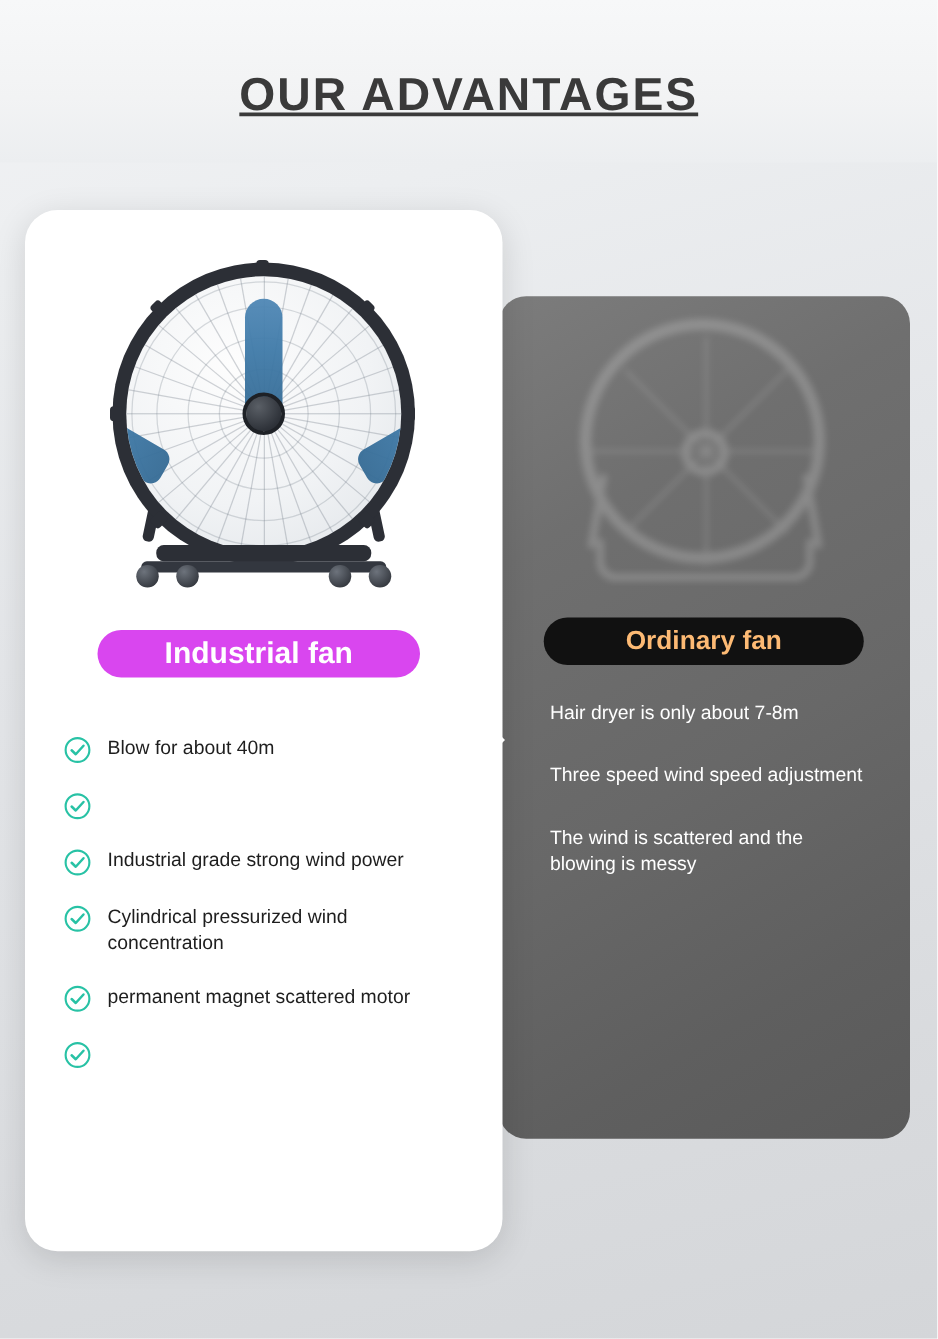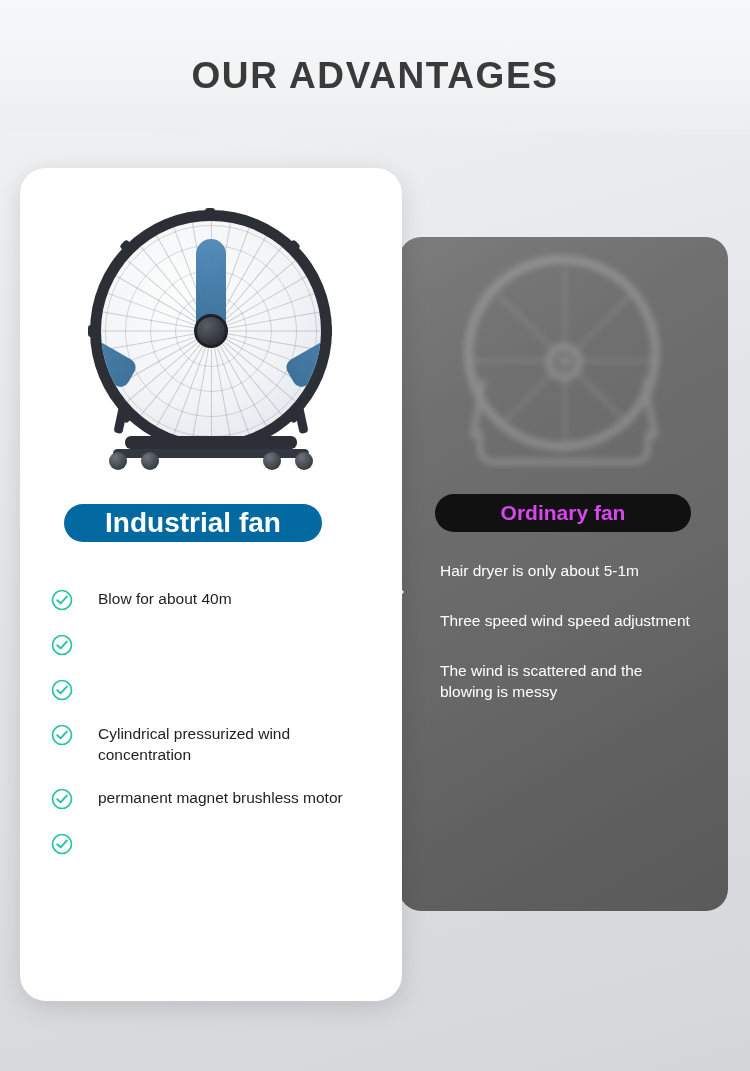--- a/index.html
+++ b/index.html
@@ -30,20 +30,21 @@
 
   .title {
     position: absolute;
     left: 0; right: 0;
     top: 55px;
     text-align: center;
     font-size: 37px;
     font-weight: bold;
     letter-spacing: 1.6px;
     color: #3a3a3a;
+    text-decoration: underline;
   }
 
   
   .card-right {
     position: absolute;
     left: 399px;
     top: 237px;
     width: 329px;
     height: 674px;
     background: linear-gradient(150deg, #7c7c7c 0%, #6f6f6f 25%, #686868 55%, #5f5f5f 80%, #5a5a5a 100%);
@@ -120,21 +121,21 @@
   .ghost-leg-r { right: 16px; transform: rotate(-10deg); }
 
   .label-ordinary {
     position: absolute;
     left: 36px;
     top: 257px;
     width: 256px;
     height: 38px;
     background: #111111;
     border-radius: 19px;
-    color: #d946ef;
+    color: #fdba74;
     font-size: 21px;
     font-weight: bold;
     display: flex;
     align-items: center;
     justify-content: center;
   }
   .right-list {
     position: absolute;
     left: 41px;
     top: 323px;
@@ -288,28 +289,28 @@
   .leg {
     position: absolute;
     width: 9px;
     height: 74px;
     background: #2c2f36;
     border-radius: 4px;
   }
 
   .label-industrial {
     position: absolute;
-    left: 44px;
+    left: 58px;
     top: 336px;
     width: 258px;
     height: 38px;
-    background: #0369a1;
+    background: #d946ef;
     border-radius: 19px;
     color: #ffffff;
-    font-size: 28px;
+    font-size: 24px;
     font-weight: bold;
     display: flex;
     align-items: center;
     justify-content: center;
   }
 
   .left-list {
     position: absolute;
     left: 31px;
     top: 420px;
@@ -326,21 +327,20 @@
     height: 22px;
     margin-right: 13px;
     margin-top: 1px;
   }
   .check svg { display: block; }
   .left-text {
     color: #1e1e1e;
     font-size: 15.5px;
     line-height: 21px;
     white-space: pre-line;
-    margin-left: 12px;
   }
 </style>
 </head>
 <body>
 
 <div class="page">
 
   <div class="title">OUR ADVANTAGES</div>
 
   <div class="card-right">
@@ -358,21 +358,21 @@
         <div class="ghost-blade" style="transform:rotate(315deg)"></div>
         <div class="ghost-leg-l"></div>
         <div class="ghost-leg-r"></div>
         <div class="ghost-base"></div>
       </div>
     </div>
 
     <div class="label-ordinary">Ordinary fan</div>
 
     <div class="right-list">
-      <div class="right-item">Hair dryer is only about 5-1m</div>
+      <div class="right-item">Hair dryer is only about 7-8m</div>
       <div class="right-item">Three speed wind speed adjustment</div>
       <div class="right-item">The wind is scattered and the
 blowing is messy</div>
     </div>
   </div>
 
   <div class="notch"></div>
 
   <div class="card-left">
 
@@ -456,41 +456,42 @@
         </span>
       </div>
 
       <div class="left-item">
         <span class="check">
           <svg width="22" height="22" viewBox="0 0 22 22">
               <circle cx="11" cy="11" r="9.5" fill="none" stroke="#28c2a5" stroke-width="1.7"></circle>
               <path d="M6.3 11.2 L9.6 14.4 L15.8 7.6" fill="none" stroke="#28c2a5" stroke-width="2" stroke-linecap="round" stroke-linejoin="round"></path>
             </svg>
         </span>
+        <span class="left-text">Industrial grade strong wind power</span>
       </div>
 
       <div class="left-item">
         <span class="check">
           <svg width="22" height="22" viewBox="0 0 22 22">
               <circle cx="11" cy="11" r="9.5" fill="none" stroke="#28c2a5" stroke-width="1.7"></circle>
               <path d="M6.3 11.2 L9.6 14.4 L15.8 7.6" fill="none" stroke="#28c2a5" stroke-width="2" stroke-linecap="round" stroke-linejoin="round"></path>
             </svg>
         </span>
         <span class="left-text">Cylindrical pressurized wind
 concentration</span>
       </div>
 
       <div class="left-item">
         <span class="check">
           <svg width="22" height="22" viewBox="0 0 22 22">
               <circle cx="11" cy="11" r="9.5" fill="none" stroke="#28c2a5" stroke-width="1.7"></circle>
               <path d="M6.3 11.2 L9.6 14.4 L15.8 7.6" fill="none" stroke="#28c2a5" stroke-width="2" stroke-linecap="round" stroke-linejoin="round"></path>
             </svg>
         </span>
-        <span class="left-text">permanent magnet brushless motor</span>
+        <span class="left-text">permanent magnet scattered motor</span>
       </div>
 
       <div class="left-item">
         <span class="check">
           <svg width="22" height="22" viewBox="0 0 22 22">
               <circle cx="11" cy="11" r="9.5" fill="none" stroke="#28c2a5" stroke-width="1.7"></circle>
               <path d="M6.3 11.2 L9.6 14.4 L15.8 7.6" fill="none" stroke="#28c2a5" stroke-width="2" stroke-linecap="round" stroke-linejoin="round"></path>
             </svg>
         </span>
       </div>

